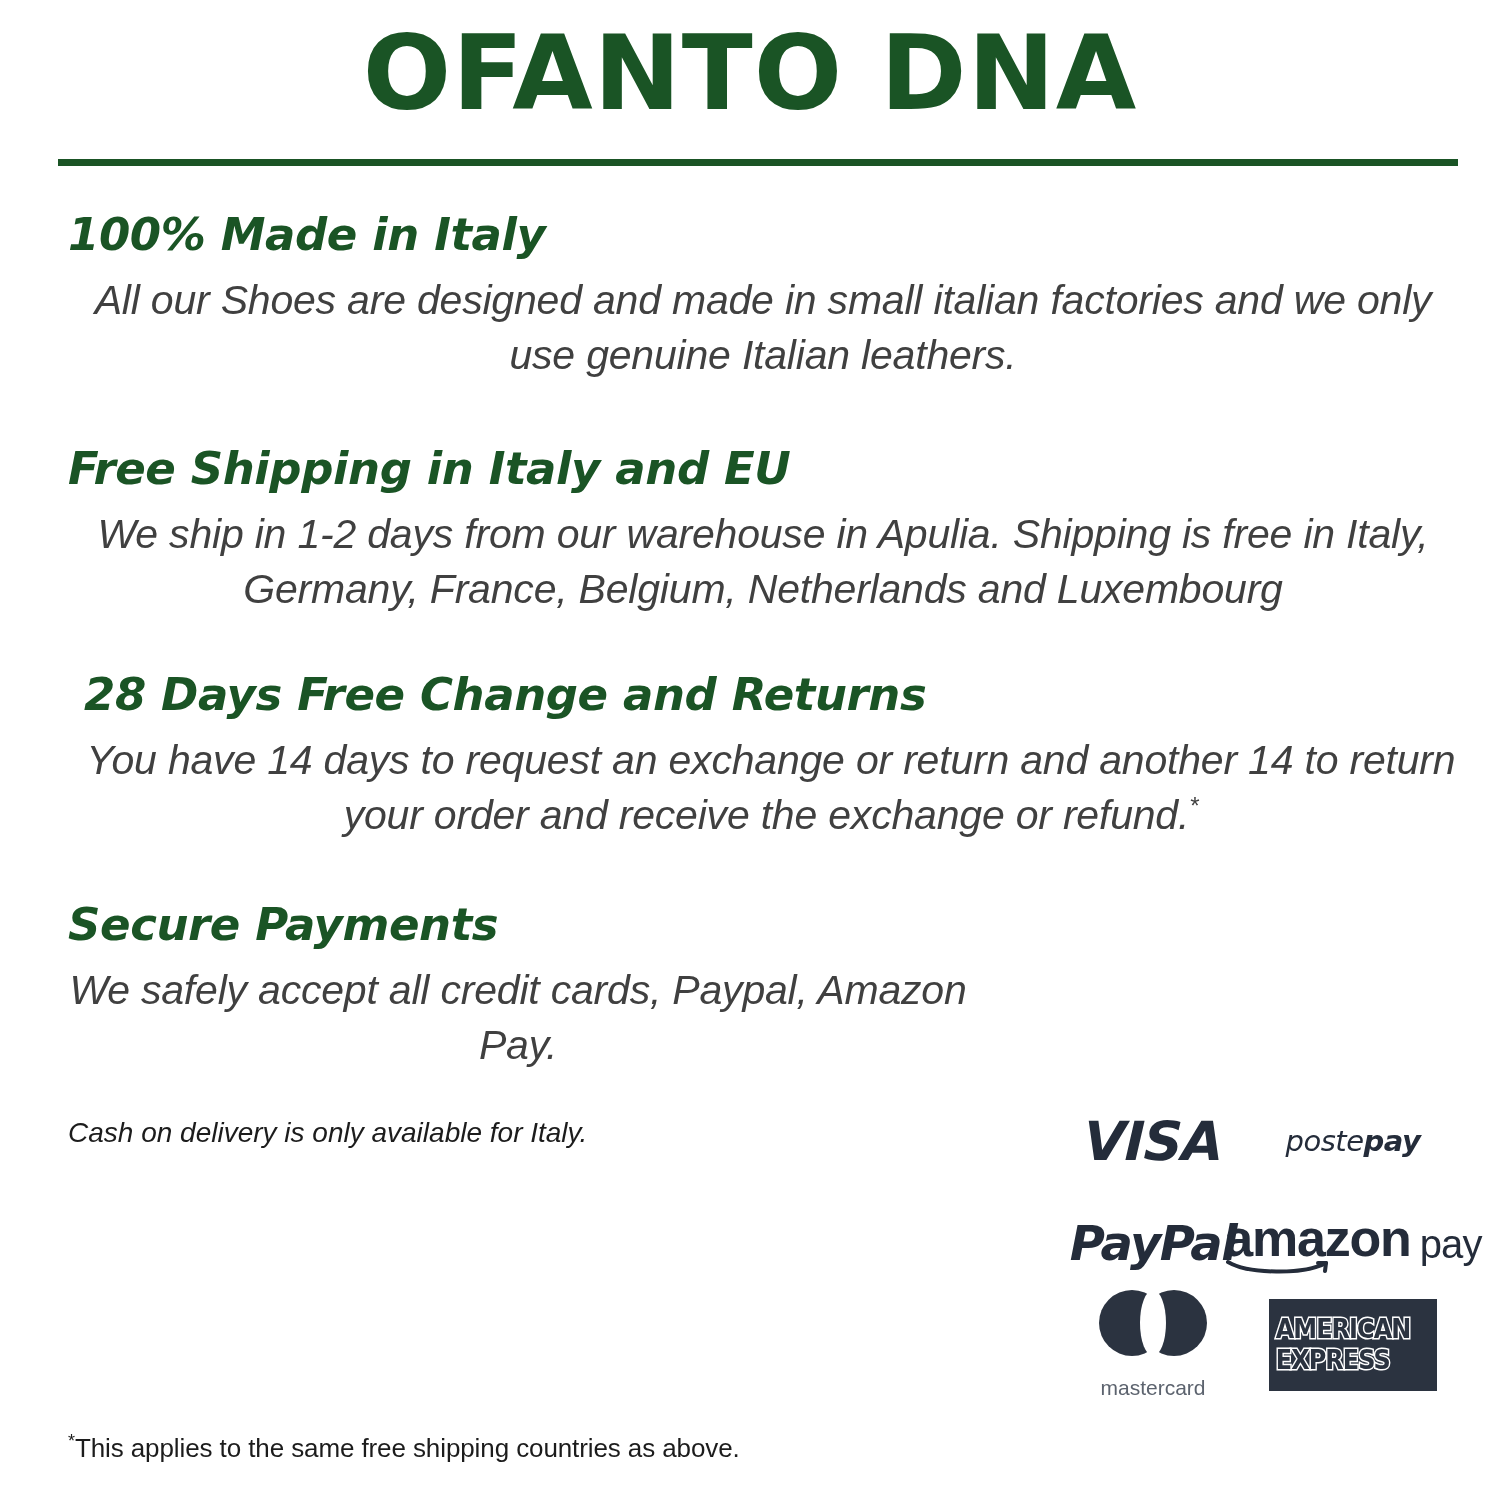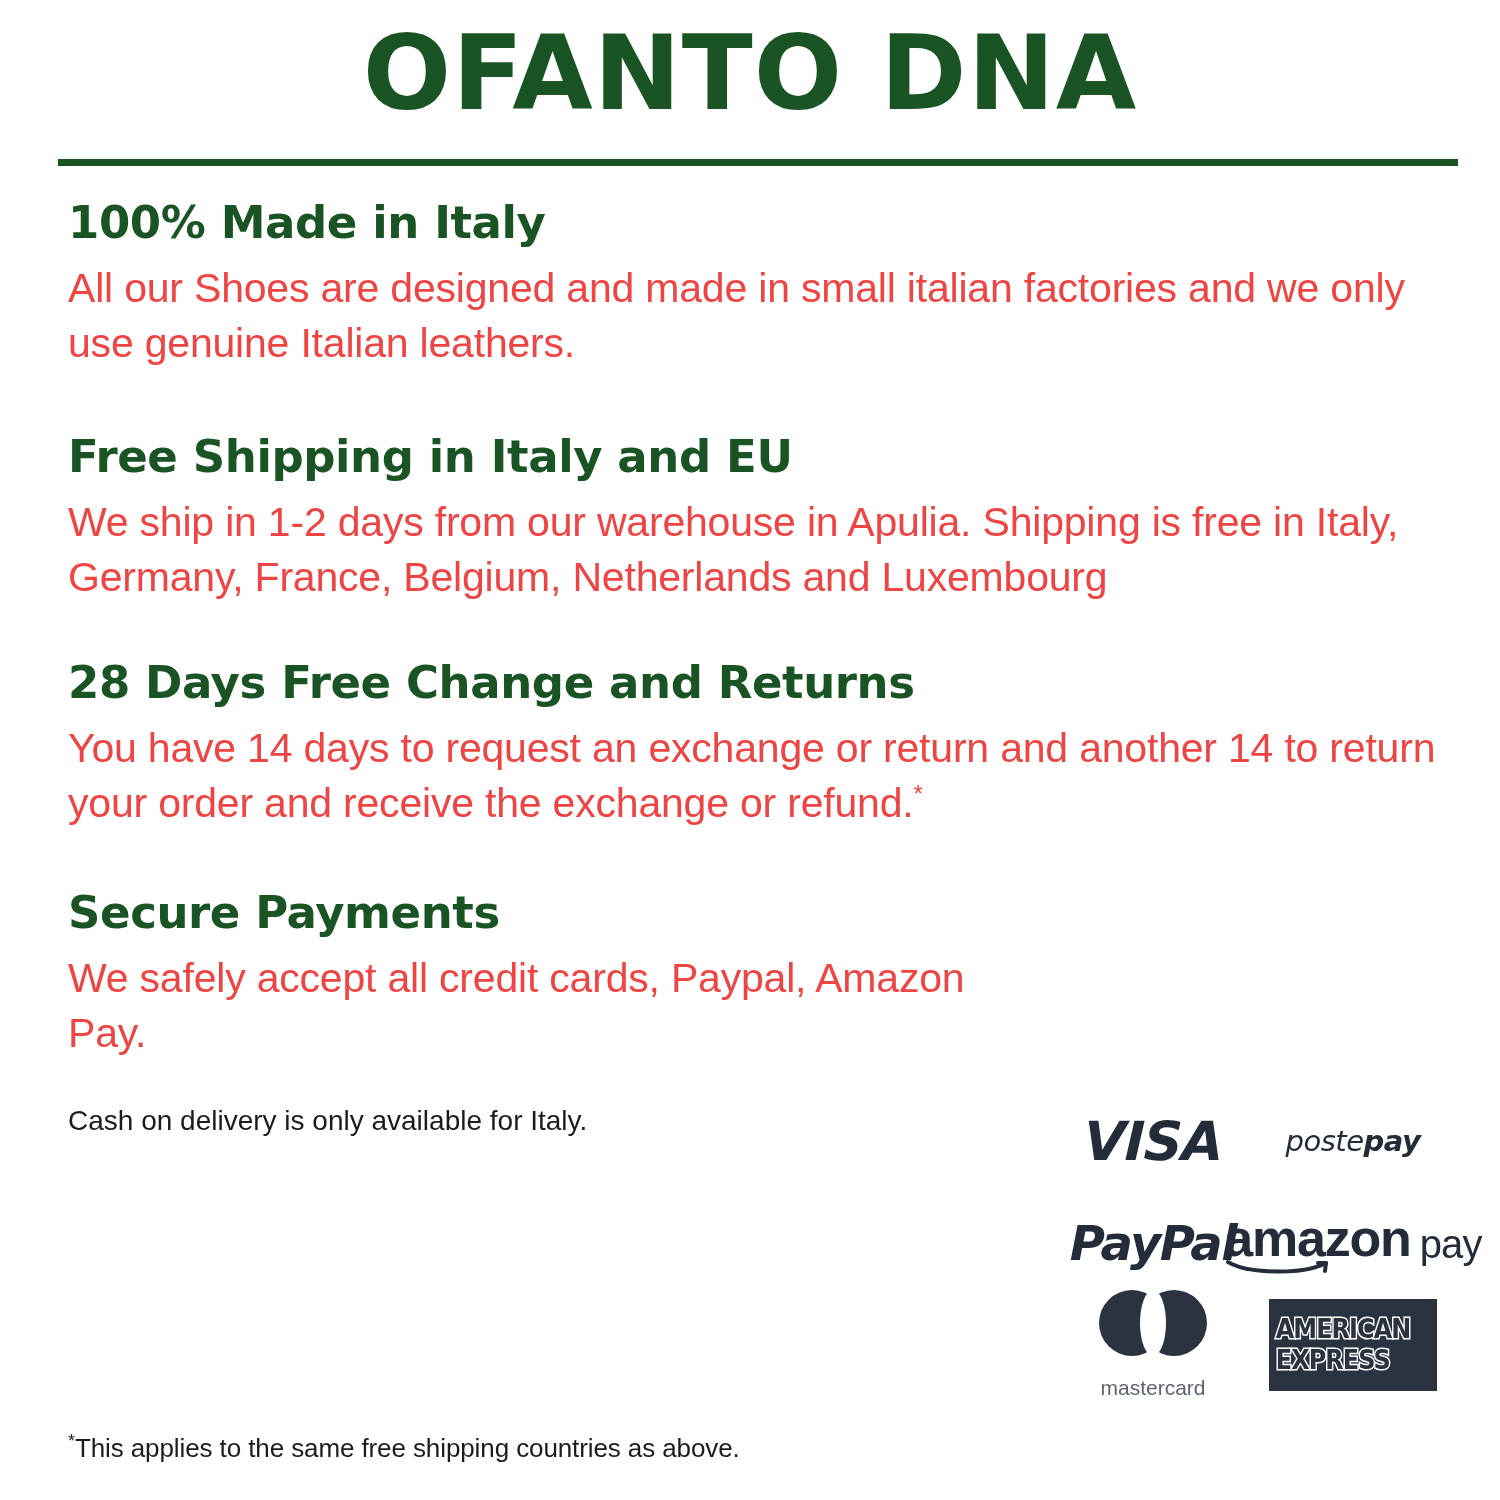--- a/index.html
+++ b/index.html
@@ -43,23 +43,24 @@
     top: 159px;
     left: 58px;
     width: 1400px;
     height: 7px;
     background: #1a5425;
   }
 
   
   .content {
     position: absolute;
-    top: 196px;
+    top: 208px;
     left: 68px;
     width: 1390px;
+    font-style: italic;
   }
 
   .section {
     margin-bottom: 46px;
   }
   .section:last-of-type { margin-bottom: 0; }
 
   .section-heading {
     font-family: "DejaVu Sans", sans-serif;
     font-size: 45px;
@@ -67,34 +68,35 @@
     color: #1a5425;
     line-height: 1.18;
     margin: 0 0 12px 0;
     letter-spacing: -0.4px;
   }
 
   .section-body {
     font-family: "Liberation Sans", sans-serif;
     font-size: 41px;
     font-weight: 400;
-    color: #ef4444;
+    color: #404040;
     line-height: 1.33;
     margin: 0;
     letter-spacing: -0.2px;
+    text-align: center;
   }
   .section-body .sup {
     font-size: 24px;
     vertical-align: super;
     line-height: 0;
   }
 
   #sec-made-in-italy   { margin-bottom: 60px; }
   #sec-free-shipping   { margin-bottom: 52px; }
-  #sec-returns         { margin-bottom: 56px; }
+  #sec-returns         { margin-bottom: 56px; margin-left: 16px; }
 
   
   .payments-row {
     position: relative;
   }
   .payments-text {
     width: 900px;
   }
   .note {
     font-family: "Liberation Sans", sans-serif;

